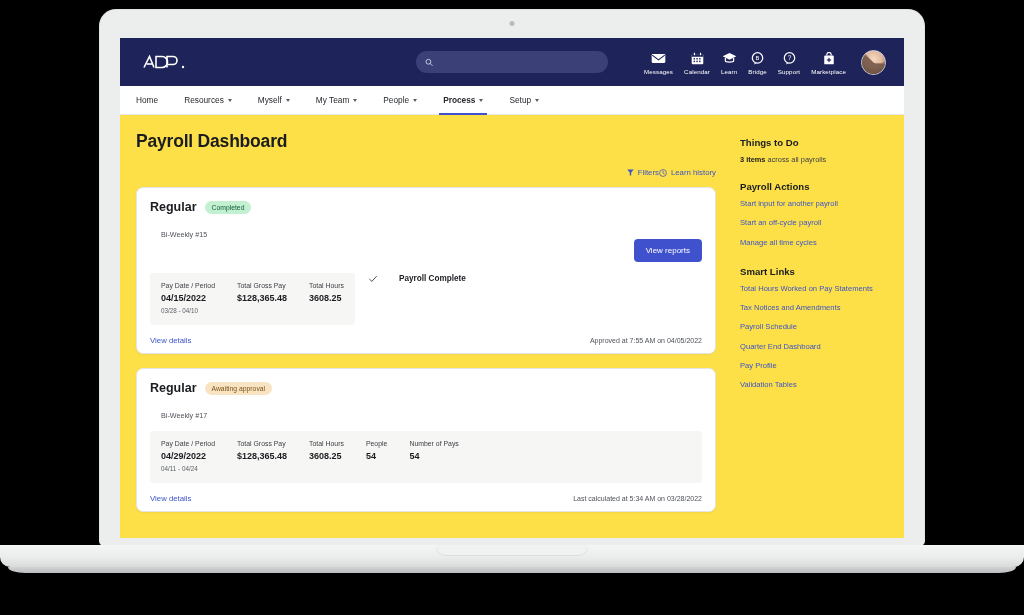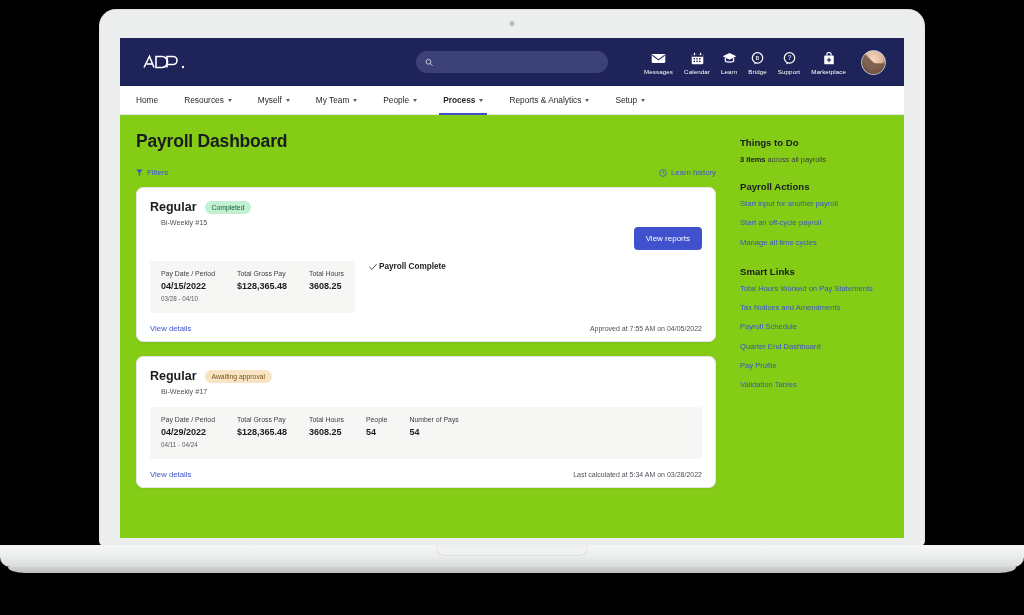--- a/index.html
+++ b/index.html
@@ -63,21 +63,21 @@
     border-radius: 0 0 40px 40px / 0 0 14px 14px;
   }
 
   
   #screen {
     position: absolute;
     left: 20px;
     top: 28px;
     width: 784px;
     height: 500px;
-    background: #84cc16;
+    background: #fde047;
     overflow: hidden;
   }
 
   
   #topbar {
     height: 48px;
     background: #1e2359;
     display: flex;
     align-items: center;
     padding: 0 16px;
@@ -195,21 +195,21 @@
   #page-title {
     font-size: 17.5px;
     font-weight: bold;
     color: #1a1c20;
     letter-spacing: -.2px;
   }
 
   #toolbar-row {
     display: flex;
     align-items: center;
-    justify-content: space-between;
+    justify-content: flex-end;
     margin-top: 16px;
     margin-bottom: 10px;
   }
   .link-btn {
     display: inline-flex;
     align-items: center;
     gap: 4px;
     color: #3d53c9;
     font-size: 7.8px;
     cursor: pointer;
@@ -239,21 +239,21 @@
     font-size: 6.8px;
     padding: 3px 7px 3px 7px;
     border-radius: 9px;
     white-space: nowrap;
   }
   .badge.green { background: #c2f0d1; color: #14603a; }
   .badge.amber { background: #f8e4c3; color: #7a5518; }
   .card-sub {
     font-size: 7.2px;
     color: #4d5158;
-    margin-top: 4px;
+    margin-top: 16px;
     padding-left: 11px;
   }
   .card-head-actions {
     margin-left: auto;
     display: flex;
     align-items: center;
     gap: 9px;
   }
   .btn {
     font-size: 8px;
@@ -282,21 +282,21 @@
     gap: 0;
     flex: 0 0 auto;
   }
   .data-col { padding-right: 22px; }
   .data-col:last-child { padding-right: 0; }
   .dc-label { font-size: 6.9px; color: #3d4045; white-space: nowrap; }
   .dc-value { font-size: 9px; font-weight: bold; color: #1a1c20; margin-top: 4px; white-space: nowrap; }
   .dc-sub { font-size: 6.3px; color: #5c6067; margin-top: 4px; white-space: nowrap; }
 
   .status-panel { padding: 1px 0 0 14px; flex: 1; }
-  .status-title-row { display: flex; align-items: center; gap: 2px; }
+  .status-title-row { display: flex; align-items: center; gap: 22px; }
   .status-title { font-size: 8.2px; font-weight: bold; color: #1a1c20; }
   .status-text {
     font-size: 7.6px;
     color: #3d4045;
     margin-top: 5px;
     line-height: 1.5;
     max-width: 250px;
   }
   .status-text a { color: #3d53c9; text-decoration: none; cursor: pointer; }
 
@@ -458,24 +458,20 @@
       </div>
       <div class="nav-item">
         <span>People</span>
         <span class="caret"></span>
       </div>
       <div class="nav-item active">
         <span>Process</span>
         <span class="caret"></span>
       </div>
       <div class="nav-item">
-        <span>Reports &amp; Analytics</span>
-        <span class="caret"></span>
-      </div>
-      <div class="nav-item">
         <span>Setup</span>
         <span class="caret"></span>
       </div>
     </div>
 
     <div id="page">
 
       <div id="main-col">
 
         <h1 id="page-title">Payroll Dashboard</h1>

